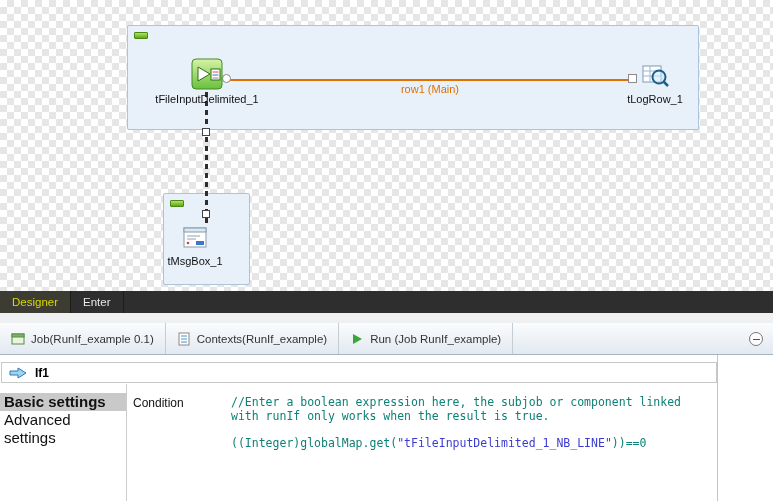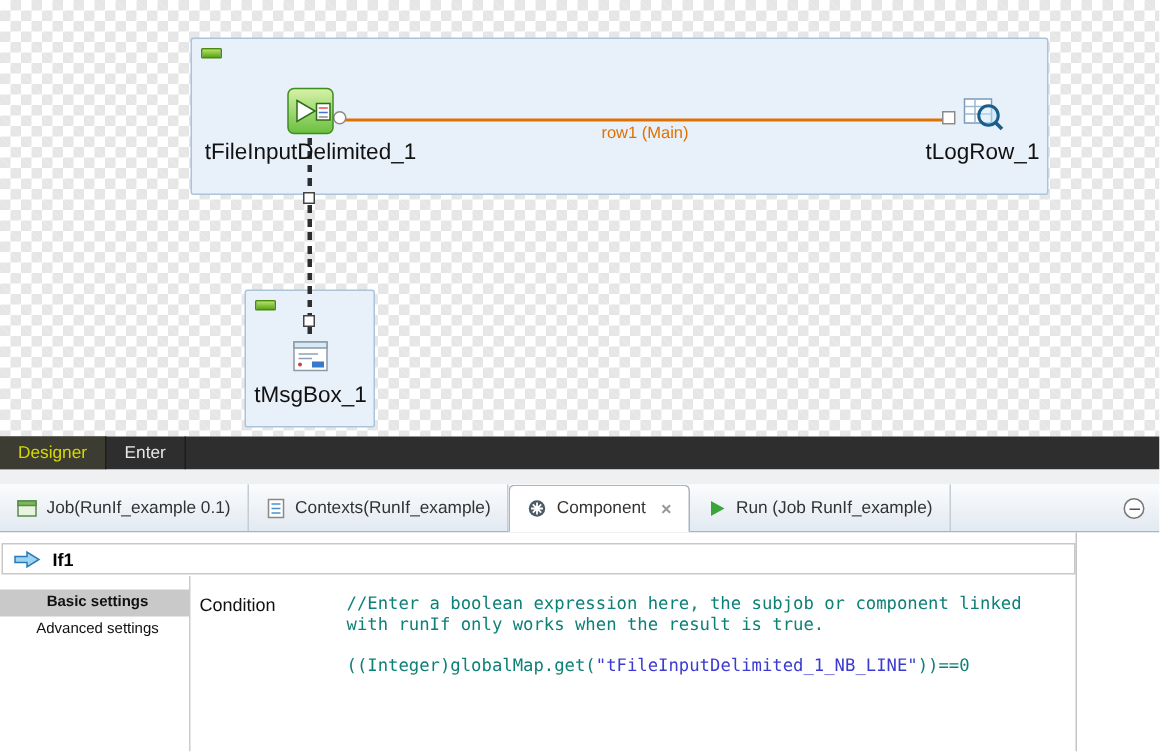--- a/index.html
+++ b/index.html
@@ -17,25 +17,25 @@
     background-position:0 0,7px 7px;
   }
   .subjob { position:absolute; background:#e8f1fa; border:1px solid #aac4dc; border-radius:2px; }
   .subjob1 { left:127px; top:25px; width:572px; height:105px; }
   .subjob2 { left:163px; top:193px; width:87px; height:92px; }
   .subjob-indicator { position:absolute; left:6px; top:6px; width:14px; height:7px;
     background:linear-gradient(#b8e066,#5aa818); border:1px solid #4a8a10; border-radius:1px; }
 
   .component { position:absolute; display:flex; flex-direction:column; align-items:center; }
   .comp-icon { display:block; }
-  .comp-label { margin-top:3px; font-size:15px; color:#111; white-space:nowrap; }
+  .comp-label { margin-top:3px; font-size:11px; color:#111; white-space:nowrap; }
 
   .comp-fileinput { left:152px; top:58px; width:110px; }
   .comp-logrow    { left:600px; top:62px; width:110px; }
-  .comp-msgbox    { left:152px; top:224px; width:110px; }
+  .comp-msgbox    { left:140px; top:224px; width:110px; }
 
   .conn-line { position:absolute; left:230px; top:79px; width:398px; height:0; border-top:2px solid #e07000; }
   .conn-label { position:absolute; left:330px; top:83px; width:200px; text-align:center;
     font-size:11px; color:#e07000; }
   .conn-marker { position:absolute; width:9px; height:9px; background:#fff; border:1px solid #8a8a8a; }
   .conn-marker.start { left:222px; top:74px; border-radius:50%; }
   .conn-marker.end   { left:628px; top:74px; }
 
   .trigger-line { position:absolute; left:205px; top:92px; width:3px; height:134px;
     background:repeating-linear-gradient(180deg,#2e2e2e 0 5px,transparent 5px 9px); }
@@ -65,21 +65,21 @@
   .min-dash { width:7px; height:1px; background:#555; display:block; }
 
   
   .panel { position:absolute; left:0; top:355px; width:773px; height:146px; background:#fff; }
   .panel-right-border { position:absolute; left:717px; top:0; width:1px; height:146px; background:#c4c4c4; }
   .panel-header { position:absolute; left:1px; top:7px; width:716px; height:21px;
     border:1px solid #c8c8c8; background:#fff; display:flex; align-items:center; gap:7px; padding-left:6px; }
   .panel-title { font-size:12px; font-weight:bold; color:#000; }
 
   .settings-nav { position:absolute; left:0; top:38px; width:126px; }
-  .nav-item { height:18px; line-height:18px; padding-left:4px; font-size:10px; color:#111;text-align:center; }
+  .nav-item { height:18px; line-height:18px; padding-left:4px; font-size:15px; color:#111; }
   .nav-item.selected { background:#c9c9c9; font-weight:bold; }
   .nav-divider { position:absolute; left:126px; top:29px; width:1px; height:117px; background:#cccccc; }
 
   .cond-label { position:absolute; left:133px; top:41px; font-size:12px; color:#111; }
   .code-area { position:absolute; left:231px; top:40px; width:470px;
     font-family:"DejaVu Sans Mono","Liberation Mono",monospace; font-size:11.5px; line-height:14px; }
   .code-block { margin-bottom:13px; color:#0e8177; }
   .tok-str { color:#3b3bd1; }
 </style>
 </head>
@@ -167,28 +167,20 @@
     </div>
     <div class="vtab">
       <svg width="14" height="14" viewBox="0 0 14 14">
         <rect x="2" y="1" width="10" height="12" fill="#ffffff" stroke="#888888"></rect>
         <line x1="4" y1="4" x2="10" y2="4" stroke="#4a90d0"></line>
         <line x1="4" y1="7" x2="10" y2="7" stroke="#4a90d0"></line>
         <line x1="4" y1="10" x2="10" y2="10" stroke="#4a90d0"></line>
       </svg>
       <span>Contexts(RunIf_example)</span>
     </div>
-    <div class="vtab active">
-      <svg width="14" height="14" viewBox="0 0 14 14">
-        <circle cx="7" cy="7" r="5.5" fill="#4a5a66"></circle>
-        <path d="M7 3v8M3 7h8M4.2 4.2l5.6 5.6M9.8 4.2l-5.6 5.6" stroke="#ffffff" stroke-width="1.2"></path>
-      </svg>
-      <span>Component</span>
-      <span class="tab-close">×</span>
-    </div>
     <div class="vtab">
       <svg width="14" height="14" viewBox="0 0 14 14">
         <polygon points="3,2 12,7 3,12" fill="#3aa63a"></polygon>
       </svg>
       <span>Run (Job RunIf_example)</span>
     </div>
     <div class="min-btn">
       <span class="min-dash"></span>
     </div>
   </div>

